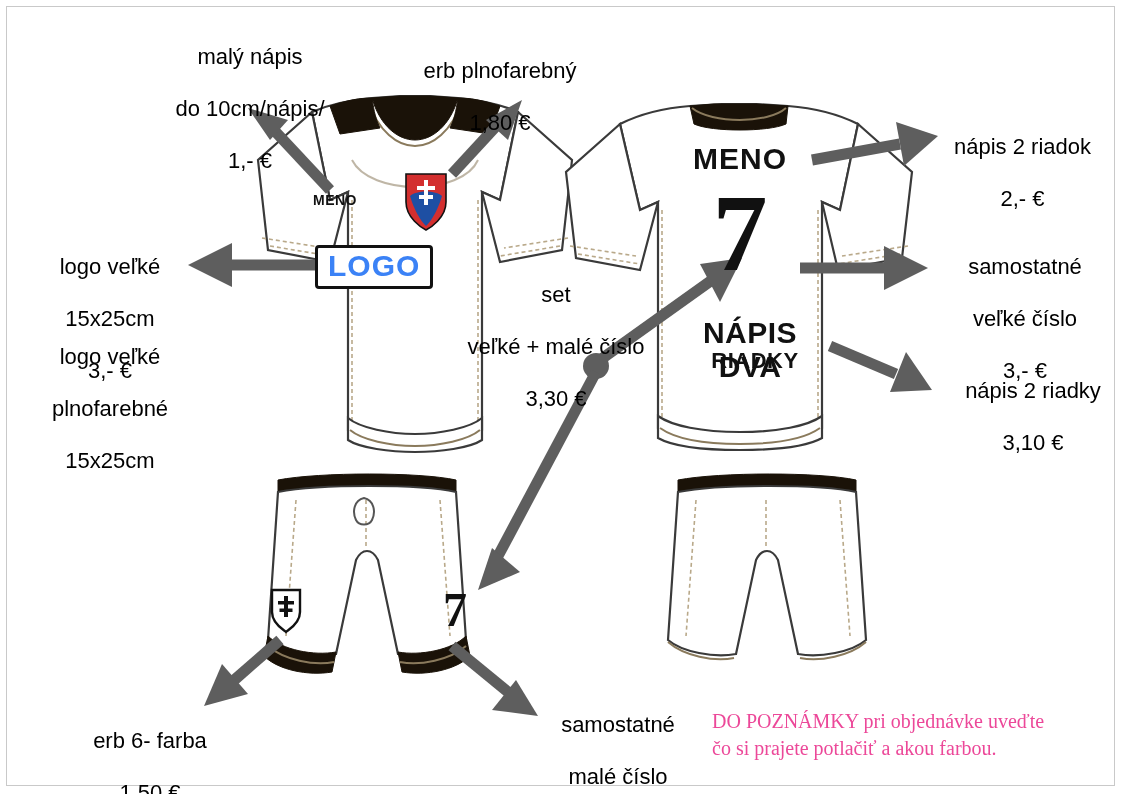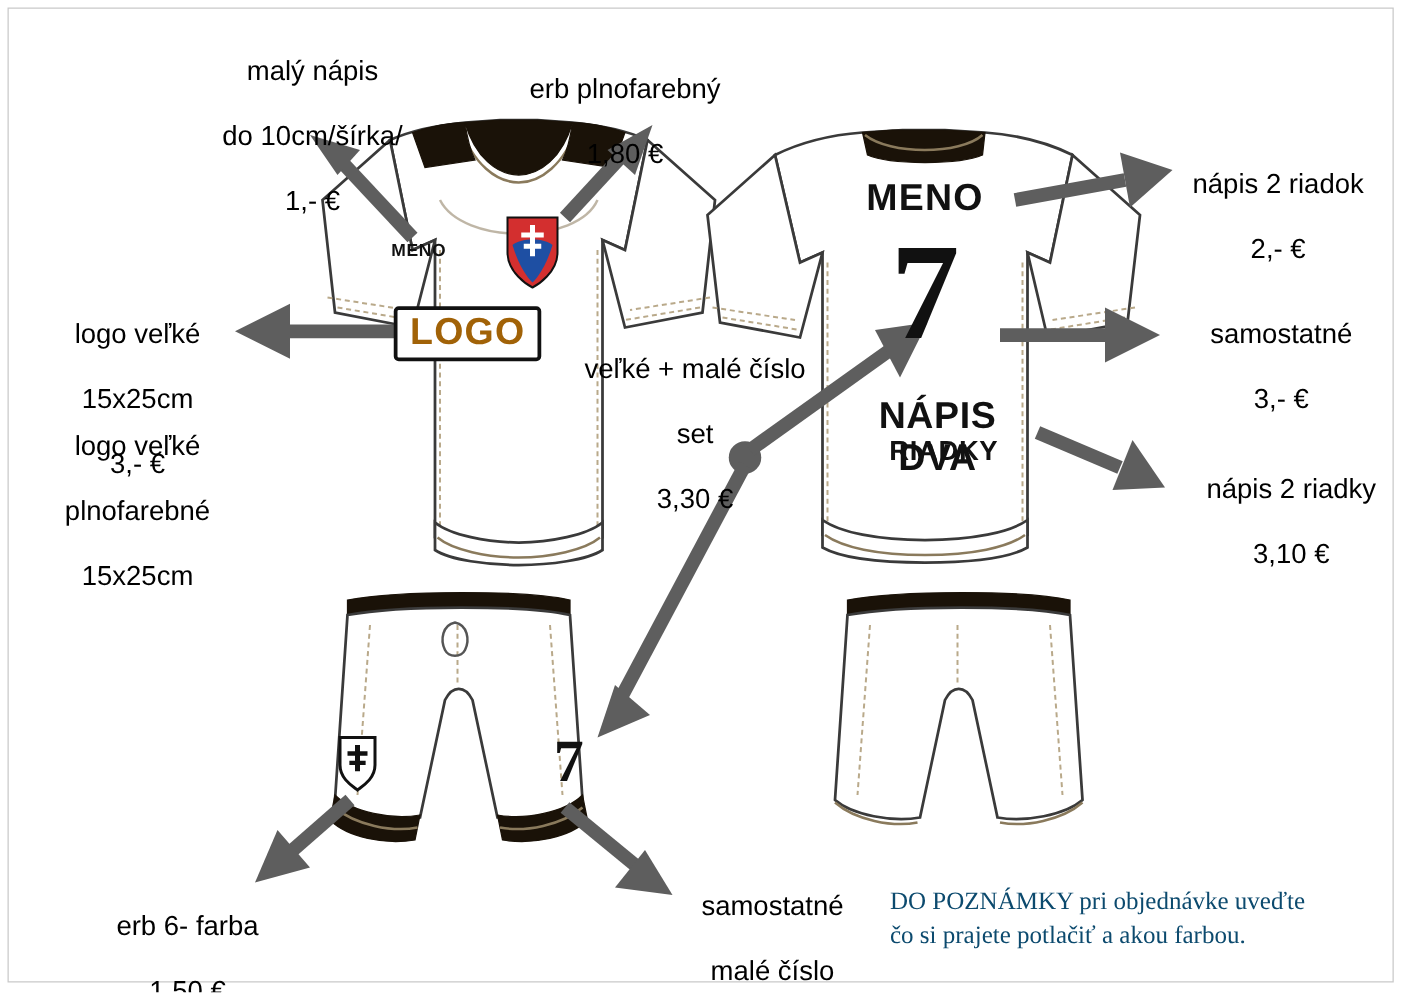--- a/index.html
+++ b/index.html
@@ -32,21 +32,21 @@
     line-height: 1.18;
     white-space: pre-line;
   }
   .label .ln {
     display: block;
   }
   .lbl-26 { font-size: 22px; }
   .lbl-price { font-size: 22px; }
   .note {
     position: absolute;
-    color: #0c4a6e;
+    color: #ec4899;
     font-family: "Liberation Serif", serif;
     font-size: 20px;
     line-height: 1.35;
     text-align: left;
     white-space: pre-line;
   }
   svg.art {
     position: absolute;
     left: 0;
     top: 0;
@@ -62,21 +62,21 @@
   }
   .logo-box {
     position: absolute;
     border: 3px solid #111;
     border-radius: 4px;
     padding: 1px 10px 3px 10px;
     background: #fff;
     font-weight: bold;
     font-size: 30px;
     letter-spacing: 1px;
-    color: #a16207;
+    color: #3b82f6;
     font-family: "Liberation Sans", sans-serif;
   }
 </style>
 </head>
 <body>
 
 <div id="canvas">
 
   <div class="frame"></div>
 
@@ -213,21 +213,21 @@
   <div class="jersey-text" style="left:690px; top:178px; width:100px; font-size:110px; line-height:1; font-family:'Liberation Serif', serif;">7</div>
 
   <div class="jersey-text" style="left:670px; top:316px; width:160px; font-size:30px; letter-spacing:0.5px;">NÁPIS DVA</div>
 
   <div class="jersey-text" style="left:690px; top:348px; width:130px; font-size:22px; letter-spacing:0.5px;text-align:center;">RIADKY</div>
 
   <div class="jersey-text" style="left:430px; top:586px; width:50px; font-size:48px; line-height:1; font-family:'Liberation Serif', serif;">7</div>
 
   <div class="label lbl-26" style="left:140px; top:18px; width:220px;">
     <span class="ln">malý nápis</span>
-    <span class="ln">do 10cm/šírka/</span>
+    <span class="ln">do 10cm/nápis/</span>
     <span class="ln lbl-price">1,- €</span>
   </div>
 
   <div class="label lbl-26" style="left:390px; top:32px; width:220px;">
     <span class="ln">erb plnofarebný</span>
     <span class="ln lbl-price">1,80 €</span>
   </div>
 
   <div class="label lbl-26" style="left:930px; top:108px; width:185px;">
     <span class="ln">nápis 2 riadok</span>
@@ -241,26 +241,27 @@
   </div>
 
   <div class="label lbl-26" style="left:14px; top:318px; width:192px;">
     <span class="ln">logo veľké</span>
     <span class="ln">plnofarebné</span>
     <span class="ln">15x25cm</span>
   </div>
 
   <div class="label lbl-26" style="left:930px; top:228px; width:190px;">
     <span class="ln">samostatné</span>
+    <span class="ln">veľké číslo</span>
     <span class="ln lbl-price">3,- €</span>
   </div>
 
   <div class="label lbl-26" style="left:448px; top:256px; width:216px;">
+    <span class="ln">set</span>
     <span class="ln">veľké + malé číslo</span>
-    <span class="ln">set</span>
     <span class="ln lbl-price">3,30 €</span>
   </div>
 
   <div class="label lbl-26" style="left:940px; top:352px; width:186px;">
     <span class="ln">nápis 2 riadky</span>
     <span class="ln lbl-price">3,10 €</span>
   </div>
 
   <div class="label lbl-26" style="left:55px; top:702px; width:190px;">
     <span class="ln">erb 6- farba</span>

